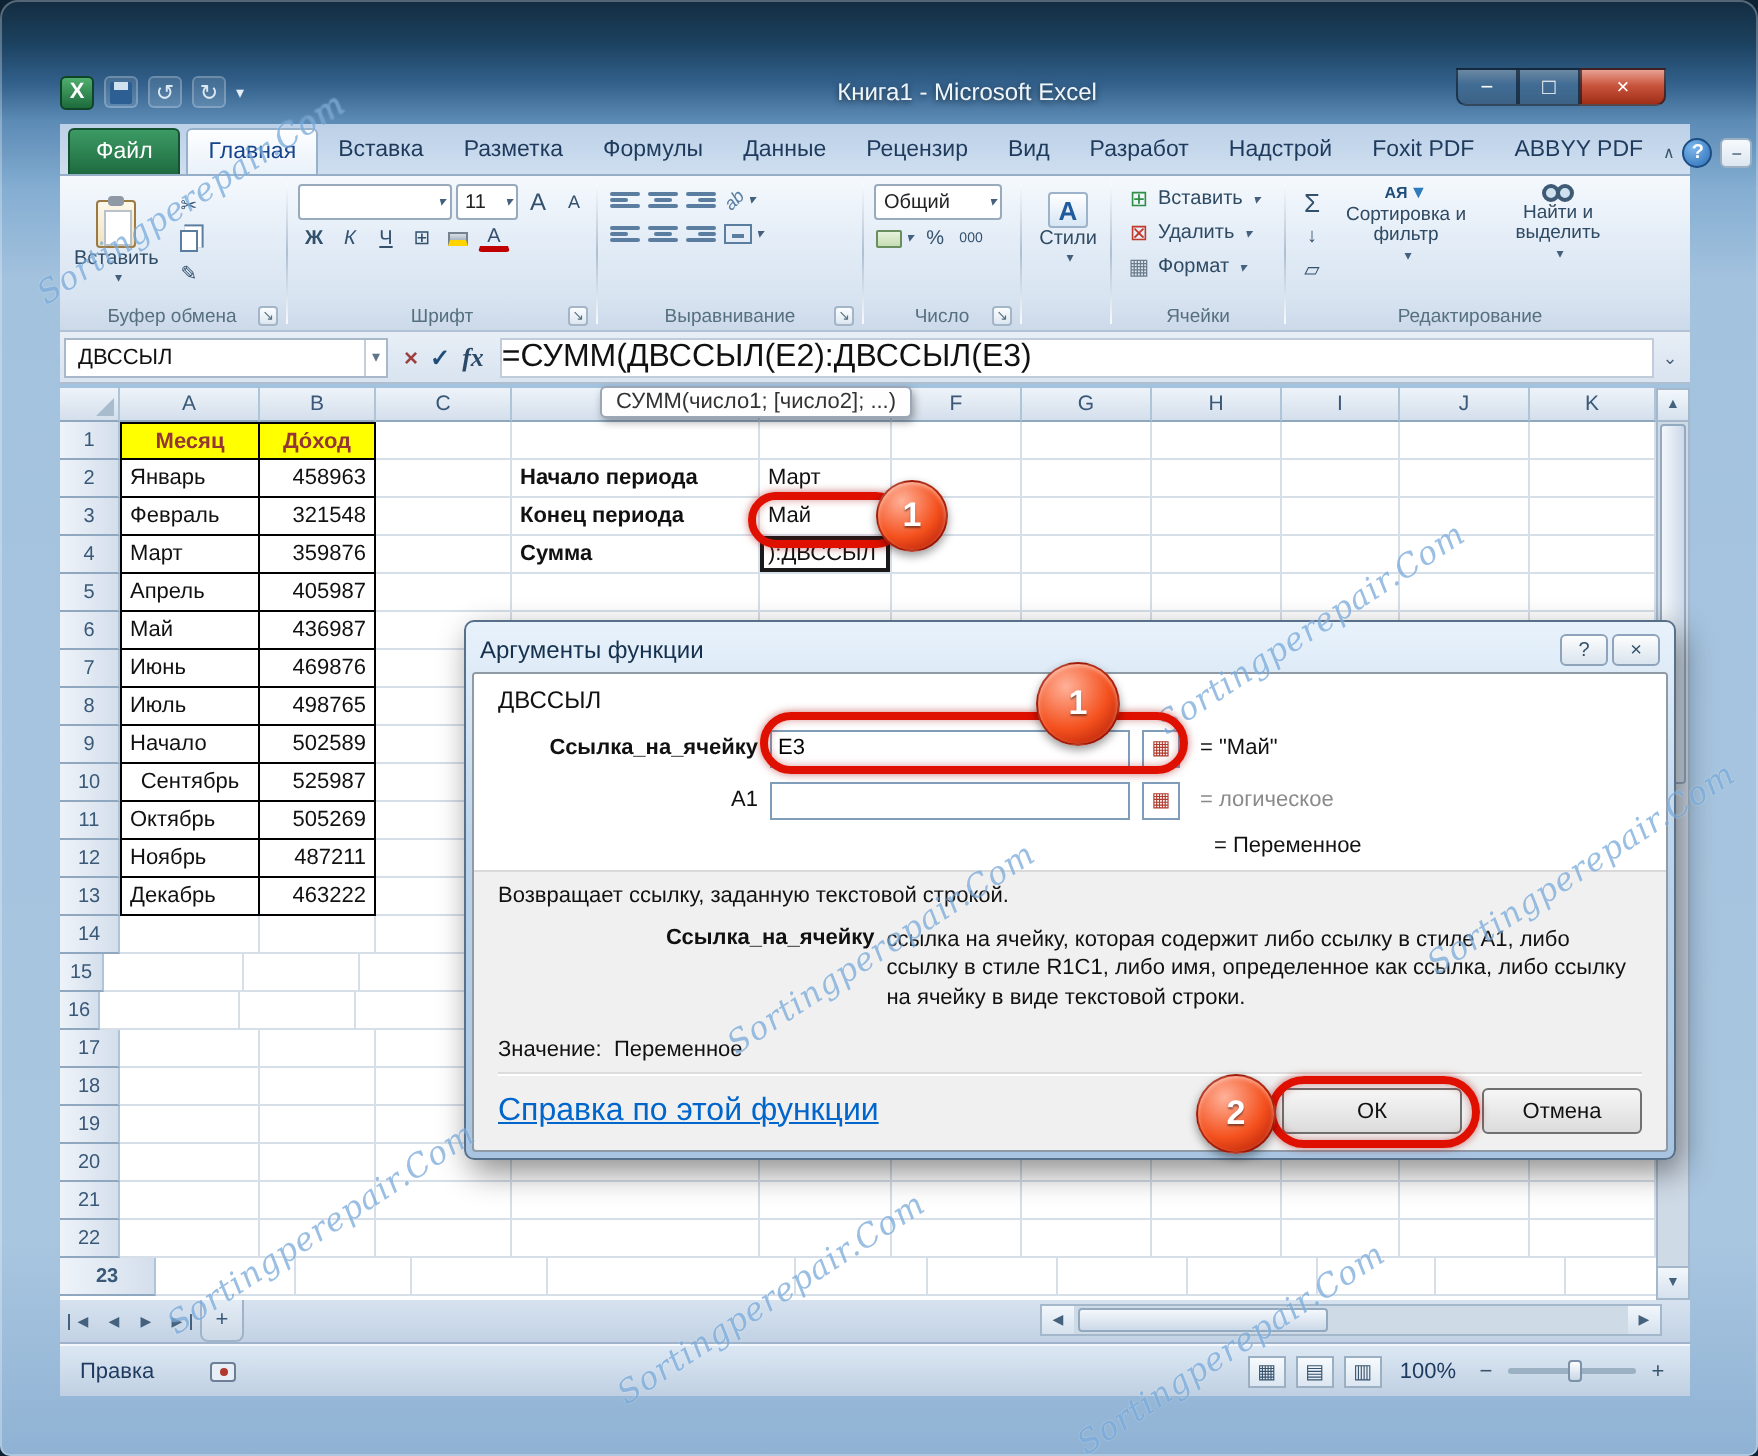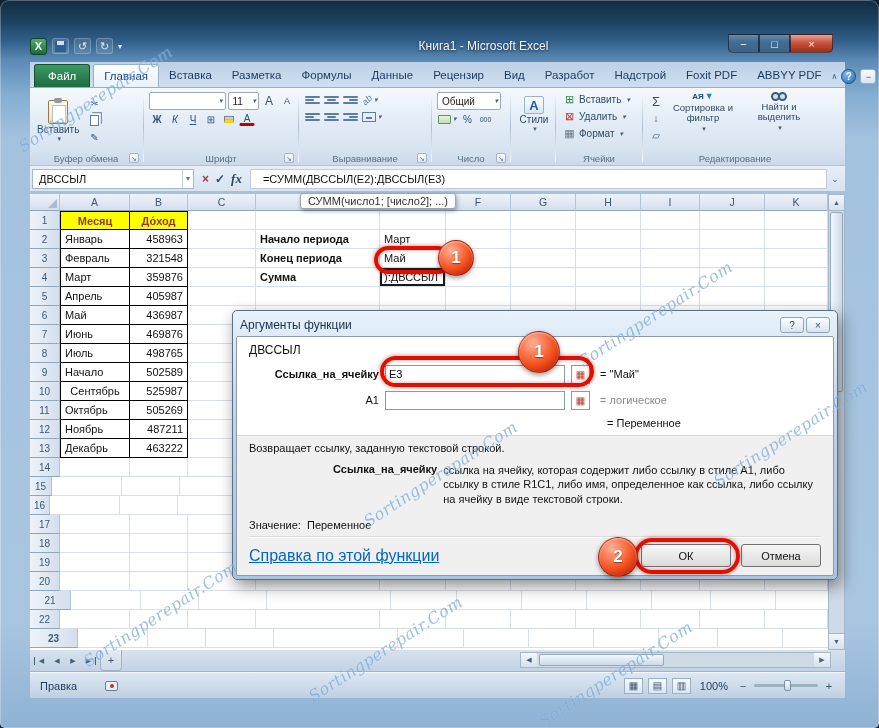--- a/index.html
+++ b/index.html
@@ -86,21 +86,21 @@
   .fbar{position:absolute;top:166px;left:30px;right:34px;height:26px;background:linear-gradient(#e7eef6,#d9e4f0);
     border-bottom:1px solid #aebfd2;display:flex;align-items:center;padding:0 2px;}
   .namebox{width:162px;height:20px;background:#fff;border:1px solid #a8b8ca;display:flex;align-items:center;font-size:11px;color:#111;
     padding-left:6px;justify-content:space-between;}
   .nb-caret{font-size:8px;color:#60758a;border-left:1px solid #c3cfdb;align-self:stretch;display:flex;align-items:center;padding:0 3px;}
   .fx-btns{display:flex;align-items:center;gap:6px;padding:0 8px;}
   .fxb{font-size:12px;}
   .fxb.cancel{color:#9c3f3f;font-weight:bold;}
   .fxb.enter{color:#1f4d7a;font-weight:bold;}
   .fxb.fx{font-family:"Liberation Serif",serif;font-style:italic;font-weight:bold;color:#2b4a68;font-size:13px;}
-  .formula{flex:1;height:20px;background:#fff;border:1px solid #c0ccda;font-size:11px;color:#111;display:flex;align-items:center;padding-left:12px;}
+  .formula{flex:1;height:20px;background:#fff;border:1px solid #c0ccda;font-size:16px;color:#111;display:flex;align-items:center;padding-left:0;}
   .fbar-expand{width:16px;text-align:center;font-size:9px;color:#4a617a;}
   
   .ftooltip{position:absolute;left:300px;top:193px;z-index:20;background:#fefefe;border:1px solid #9ba7b7;border-radius:3px;
     box-shadow:1px 2px 4px rgba(0,0,0,.35);font-size:11px;color:#333;padding:1px 7px;white-space:nowrap;}
   
   .grid{position:absolute;left:30px;top:194px;width:798px;height:456px;background:#fff;overflow:hidden;z-index:1;}
   .grow{display:flex;height:19px;}
   .grow.ghead{height:17px;}
   .gc{flex:none;height:100%;font-size:11px;color:#111;overflow:hidden;white-space:nowrap;}
   .chead,.corner,.rhead{background:linear-gradient(#eef3f9,#d4dfec);border-right:1px solid #aec4d8;border-bottom:1px solid #8fa8c0;
@@ -730,21 +730,21 @@
         <div class="gc cell" style="width: 124px;"></div>
         <div class="gc cell" style="width: 66px;"></div>
         <div class="gc cell" style="width: 65px;"></div>
         <div class="gc cell" style="width: 65px;"></div>
         <div class="gc cell" style="width: 65px;"></div>
         <div class="gc cell" style="width: 59px;"></div>
         <div class="gc cell" style="width: 65px;"></div>
         <div class="gc cell" style="width: 63px;"></div>
       </div>
       <div class="grow">
-        <div class="gc rhead" style="width: 41px;">21</div>
+        <div class="gc rhead" style="width: 30px;">21</div>
         <div class="gc cell" style="width: 70px;"></div>
         <div class="gc cell" style="width: 58px;"></div>
         <div class="gc cell" style="width: 68px;"></div>
         <div class="gc cell" style="width: 124px;"></div>
         <div class="gc cell" style="width: 66px;"></div>
         <div class="gc cell" style="width: 65px;"></div>
         <div class="gc cell" style="width: 65px;"></div>
         <div class="gc cell" style="width: 65px;"></div>
         <div class="gc cell" style="width: 59px;"></div>
         <div class="gc cell" style="width: 65px;"></div>

